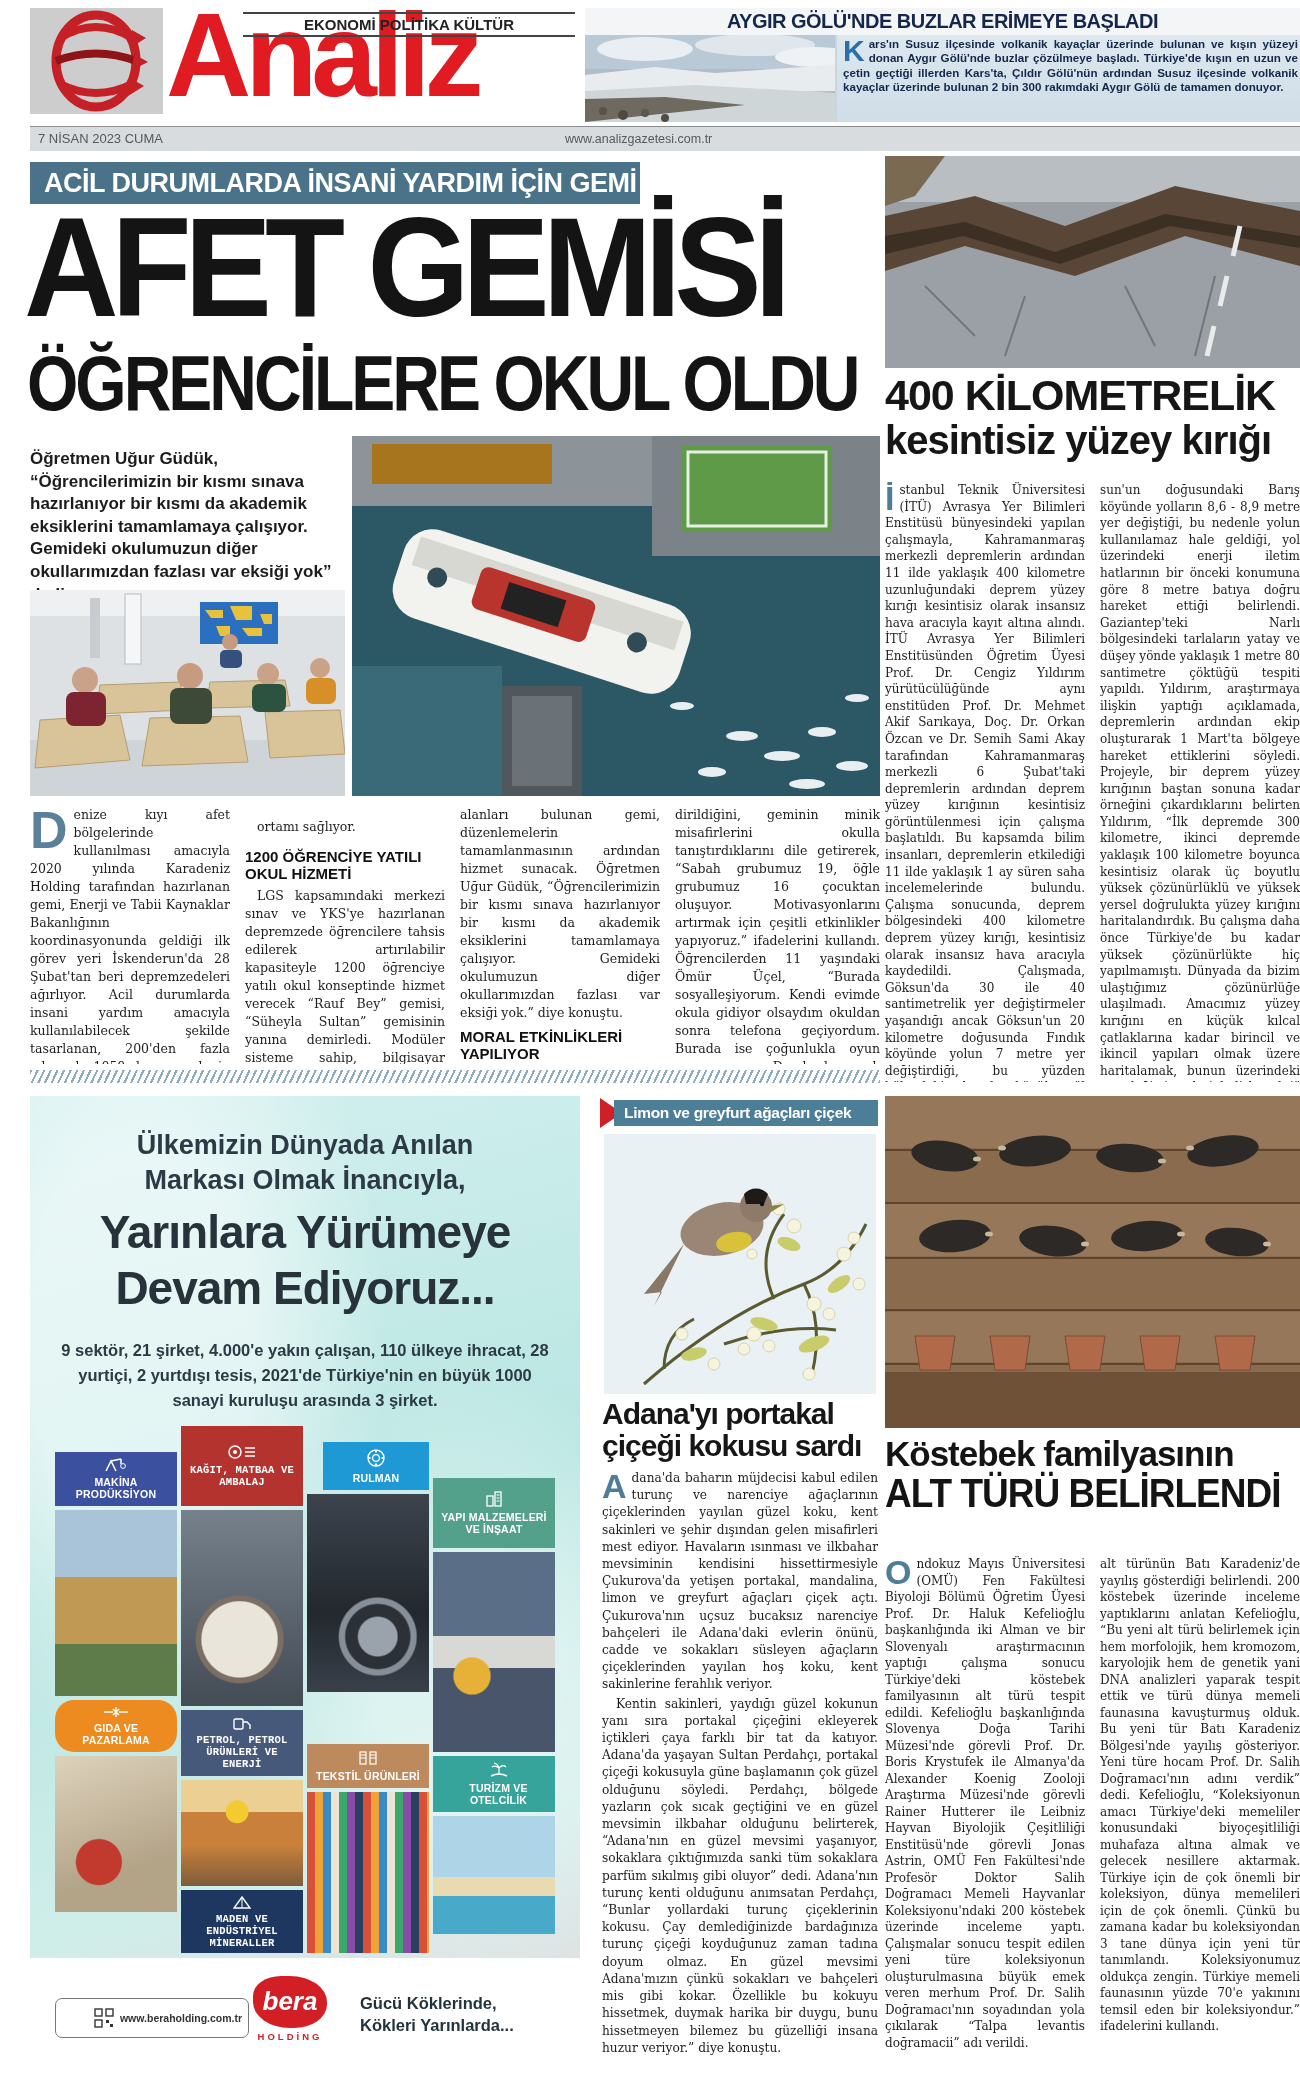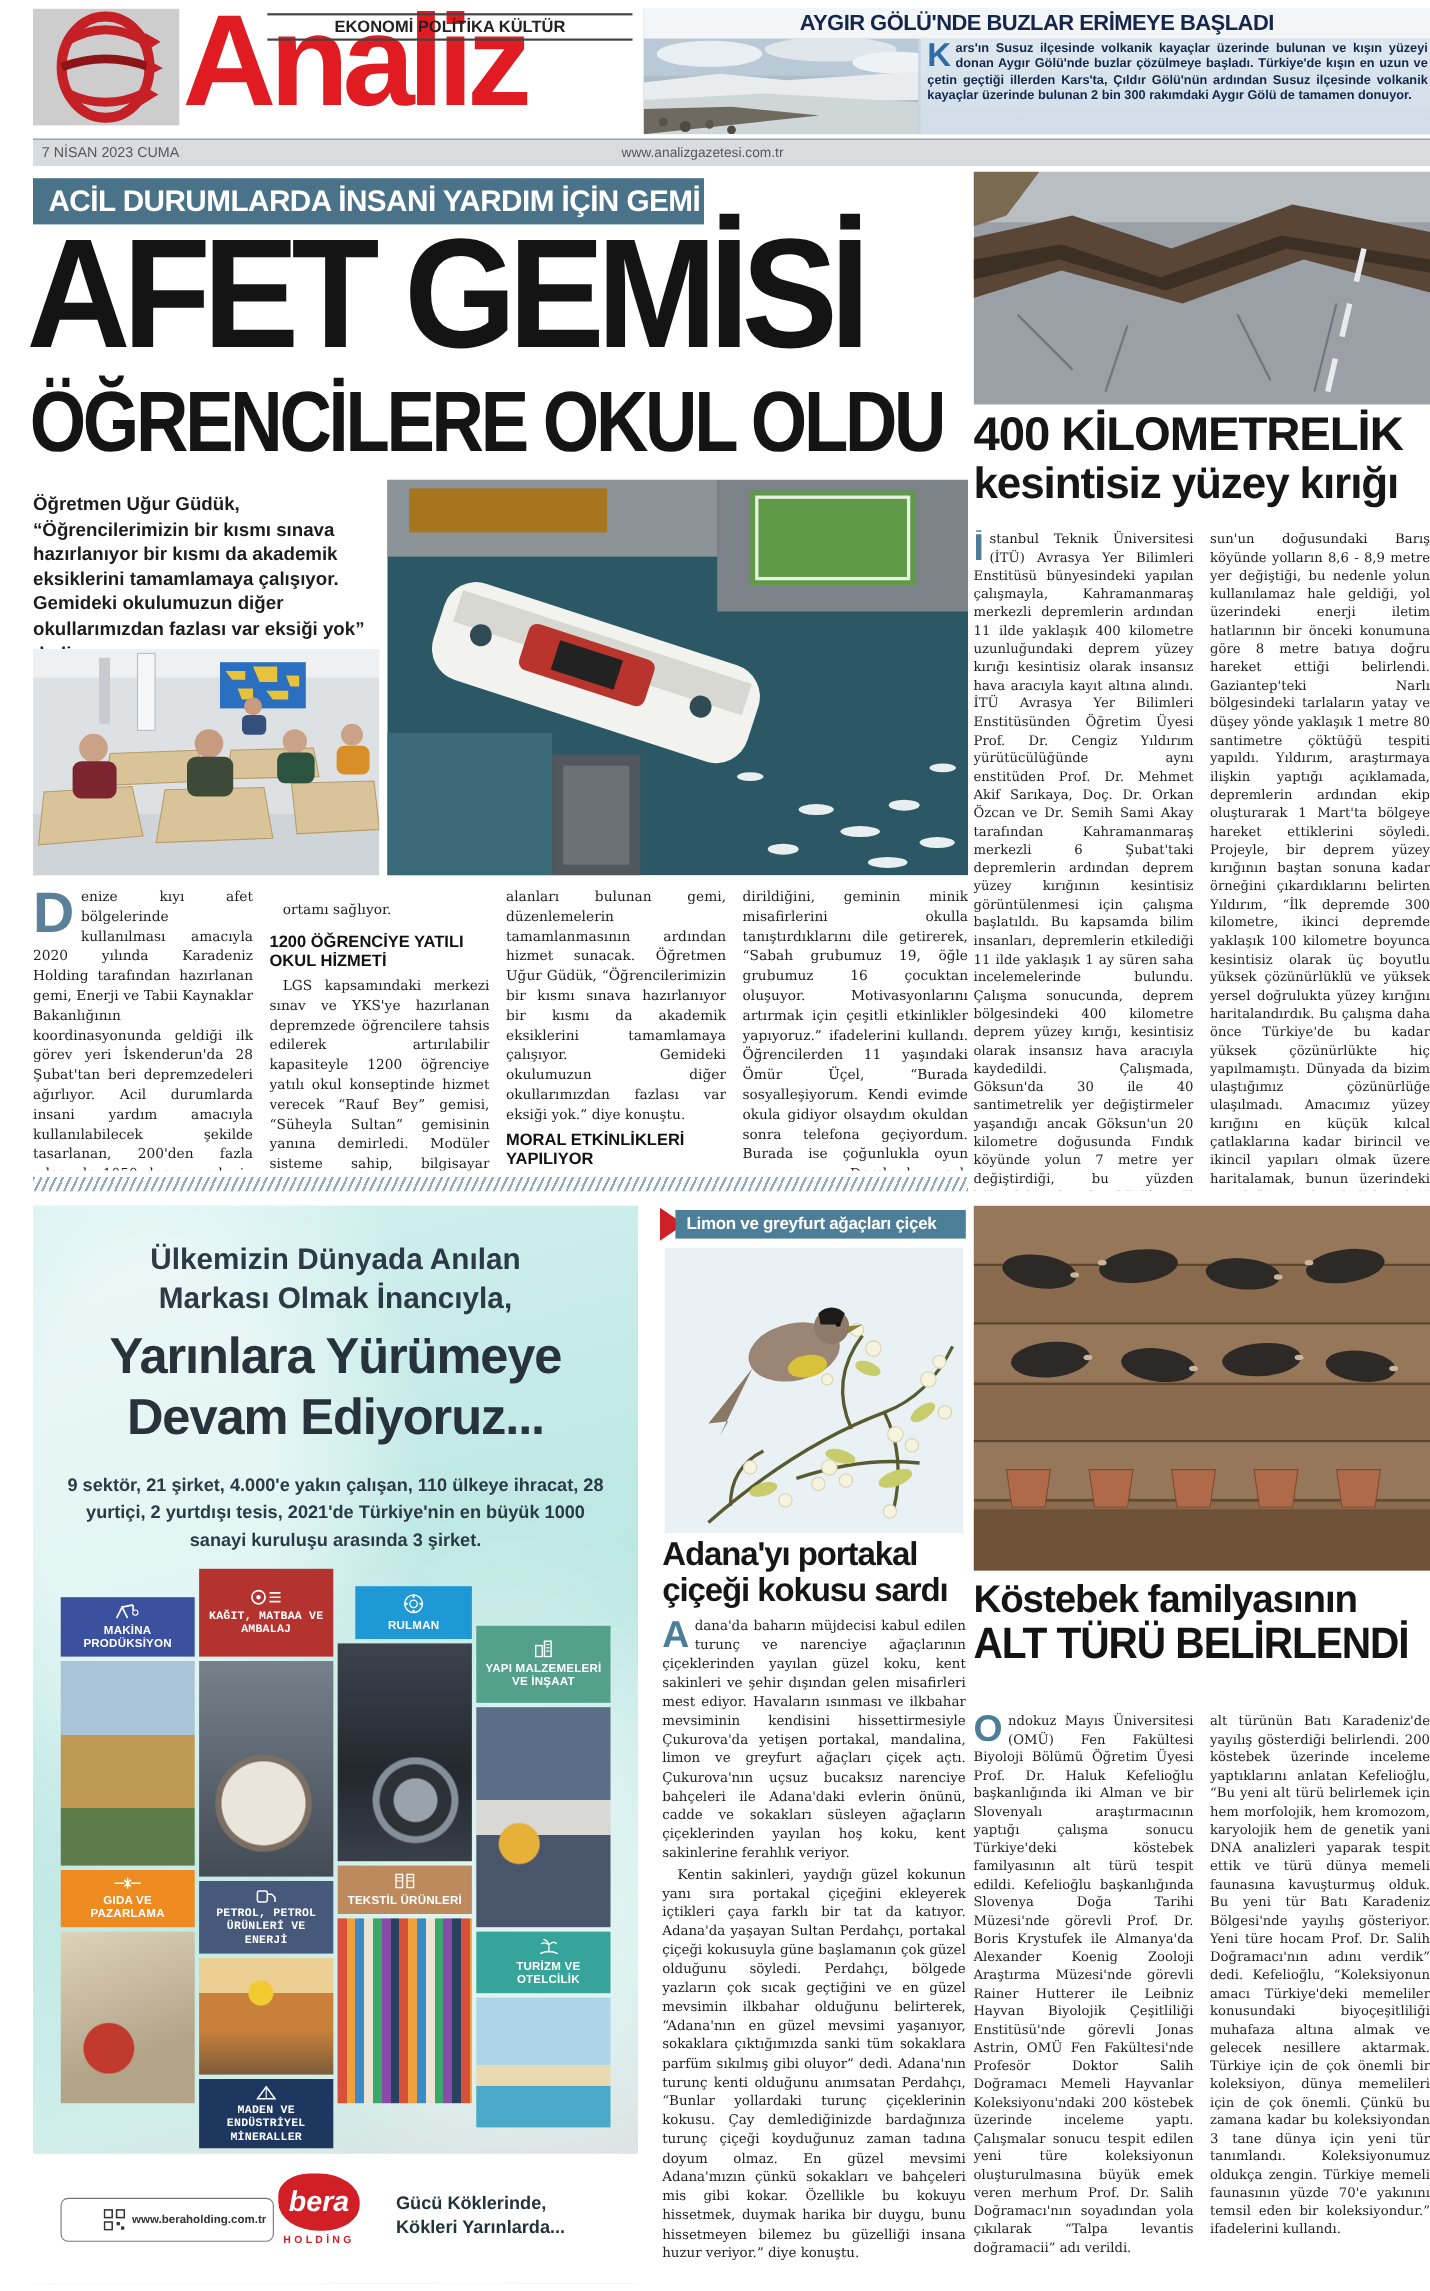--- a/index.html
+++ b/index.html
@@ -288,21 +288,21 @@
     <div id="tiles">
       <div class="tcol" id="tcolA">
         <div class="tile-label" style="background: rgb(60, 80, 160);">
           <svg width="22" height="14" viewBox="0 0 22 14">
               <path d="M1 13 L6 3 L11 13 M6 3 L16 1 M16 1 L16 6" stroke="#fff" stroke-width="1.5" fill="none"></path>
               <circle cx="18" cy="8" r="2.4" stroke="#fff" fill="none"></circle>
             </svg>
           <span>MAKİNA PRODÜKSİYON</span>
         </div>
         <div class="tp p-makina"></div>
-        <div class="tile-label" style="background: rgb(238, 139, 32);">
+        <div class="tile-label" style="background: rgb(238, 139, 32); border-radius: 19px;">
           <svg width="26" height="12" viewBox="0 0 26 12">
               <path d="M1 6 H10 M16 6 H25 M13 1 L13 11 M10 3 L13 6 L16 3 M10 9 L13 6 L16 9" stroke="#fff" stroke-width="1.4" fill="none"></path>
             </svg>
           <span>GIDA VE PAZARLAMA</span>
         </div>
         <div class="tp p-gida"></div>
       </div>
       <div class="tcol" id="tcolB">
         <div class="tile-label" style="height: 80px; background: rgb(181, 51, 46);">
           <svg width="30" height="16" viewBox="0 0 30 16">
@@ -335,21 +335,21 @@
               <circle cx="10" cy="10" r="8" stroke="#fff" stroke-width="1.4" fill="none"></circle>
               <circle cx="10" cy="10" r="3.4" stroke="#fff" stroke-width="1.2" fill="none"></circle>
               <circle cx="10" cy="3.6" r="1.1" fill="#fff"></circle>
               <circle cx="16.4" cy="10" r="1.1" fill="#fff"></circle>
               <circle cx="10" cy="16.4" r="1.1" fill="#fff"></circle>
               <circle cx="3.6" cy="10" r="1.1" fill="#fff"></circle>
             </svg>
           <span>RULMAN</span>
         </div>
         <div class="tp p-rulman"></div>
-        <div class="tile-label" style="background: rgb(189, 138, 94);">
+        <div class="tile-label" style="background: rgb(189, 138, 94); margin-top: 48px;">
           <svg width="22" height="16" viewBox="0 0 22 16">
               <rect x="3" y="2" width="6" height="12" stroke="#fff" stroke-width="1.2" fill="none"></rect>
               <rect x="13" y="2" width="6" height="12" stroke="#fff" stroke-width="1.2" fill="none"></rect>
               <path d="M3 5 h6 M3 8 h6 M13 5 h6 M13 8 h6" stroke="#fff" stroke-width="1"></path>
             </svg>
           <span>TEKSTİL ÜRÜNLERİ</span>
         </div>
         <div class="tp p-tekstil"></div>
       </div>
       <div class="tcol" id="tcolD">

